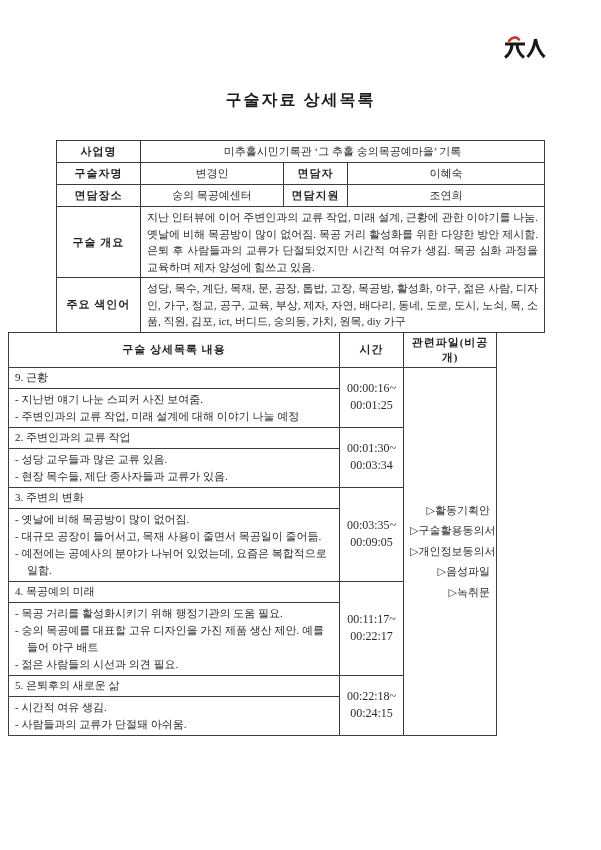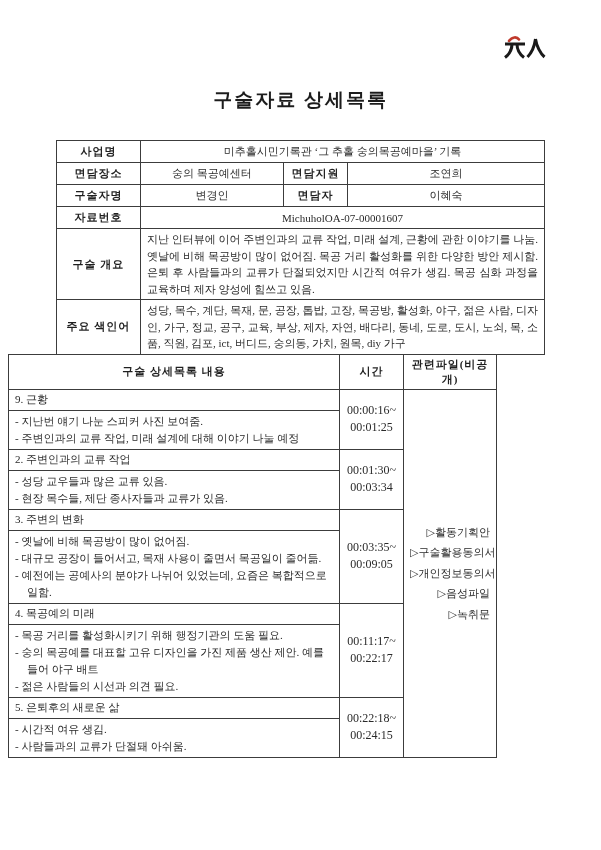--- a/index.html
+++ b/index.html
@@ -18,21 +18,21 @@
     position: absolute;
     top: 33px;
     right: 54px;
     width: 46px;
     height: 30px;
   }
   h1.doc-title {
     margin: 0;
     padding-top: 86px;
     text-align: center;
-    font-size: 19px;
+    font-size: 16px;
     font-weight: bold;
     letter-spacing: 2px;
     line-height: 27px;
     color: #1c1c1c;
   }
   table.grid {
     width: 488px;
     margin: 0 auto;
     border-collapse: collapse;
     table-layout: fixed;
@@ -115,34 +115,30 @@
       <col style="width:56px">
         <col style="width:57px">
         <col style="width:84px">
     </colgroup>
     <tbody>
       <tr>
         <td class="lbl">사업명</td>
         <td class="val" colspan="5">미추홀시민기록관  ‘그 추홀 숭의목공예마을’  기록</td>
       </tr>
       <tr>
+        <td class="lbl">구술자명</td>
+        <td class="val">변경인</td>
+        <td class="lbl">면담자</td>
+        <td class="val" colspan="3">이혜숙</td>
+      </tr>
+      <tr>
         <td class="lbl">면담장소</td>
         <td class="val">숭의 목공예센터</td>
         <td class="lbl">면담지원</td>
         <td class="val" colspan="3">조연희</td>
-      </tr>
-      <tr>
-        <td class="lbl">구술자명</td>
-        <td class="val">변경인</td>
-        <td class="lbl">면담자</td>
-        <td class="val" colspan="3">이혜숙</td>
-      </tr>
-      <tr>
-        <td class="lbl">자료번호</td>
-        <td class="val" colspan="5">MichuholOA-07-00001607</td>
       </tr>
       <tr>
         <td class="lbl">구술 개요</td>
         <td class="val-left" colspan="5">지난 인터뷰에 이어 주변인과의 교류 작업, 미래 설계, 근황에 관한 이야기를 나눔. 옛날에 비해 목공방이 많이 없어짐. 목공 거리 활성화를 위한 다양한 방안 제시함. 은퇴 후 사람들과의 교류가 단절되었지만 시간적 여유가 생김. 목공 심화 과정을 교육하며 제자 양성에 힘쓰고 있음.</td>
       </tr>
       <tr>
         <td class="lbl">주요 색인어</td>
         <td class="val-left" colspan="5">성당, 목수, 계단, 목재, 문, 공장, 톱밥, 고장, 목공방, 활성화, 야구, 젊은 사람, 디자인, 가구, 정교, 공구, 교육, 부상, 제자, 자연, 배다리, 동네, 도로, 도시, 노쇠, 목, 소품, 직원, 김포, ict, 버디드, 숭의동, 가치, 원목, diy 가구</td>
       </tr>
     </tbody>

